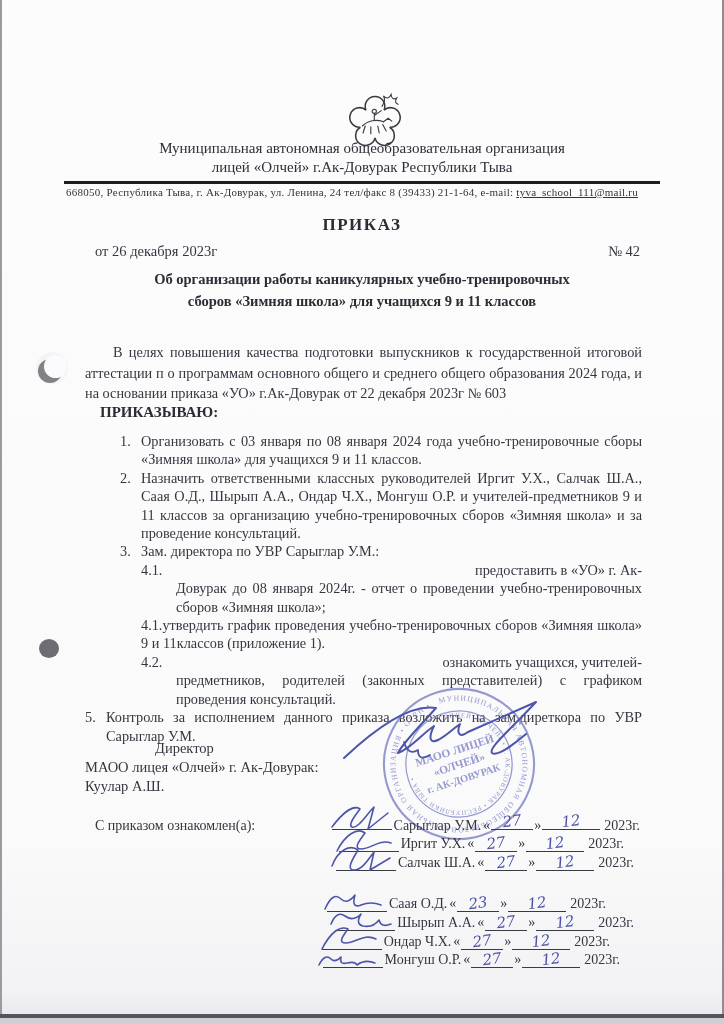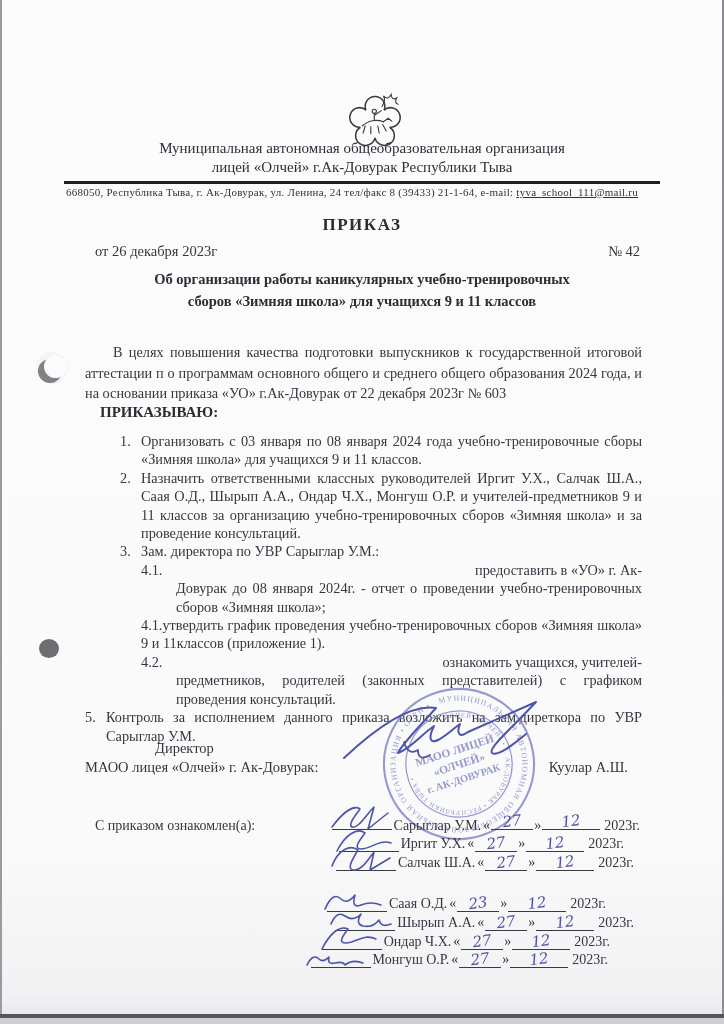--- a/index.html
+++ b/index.html
@@ -41,35 +41,35 @@
   .subs{margin-left:21px;}
   .subrow{display:flex;justify-content:space-between;}
   .subrest{margin-left:35px;text-align:justify;}
   .subpar{text-align:justify;}
   .item-out{margin-left:-35px;}
   .item-out .num{width:21px;}
 
   
   .director{position:absolute;left:85px;top:739px;width:557px;font-size:14.5px;line-height:19px;}
   .director .d1{margin-left:70px;}
-  .director .drow{display:flex;justify-content:space-between;}
+  .director .drow{display:flex;justify-content:space-between;flex-direction:column;}
   .director .dname{margin-right:14px;}
 
   .stamp{position:absolute;left:381px;top:686px;width:156px;height:156px;opacity:.8;z-index:2;pointer-events:none;}
   .dir-sig{position:absolute;left:338px;top:686px;width:216px;height:96px;z-index:3;pointer-events:none;}
 
   .ack{position:absolute;left:95px;top:787px;width:545px;font-size:14px;z-index:3;}
   .ack-row{display:flex;justify-content:flex-end;align-items:flex-end;height:18.6px;white-space:nowrap;}
   .ack-row.first{justify-content:space-between;margin-top:28px;}
   .ack-row:nth-child(2){margin-right:16px;}
   .ack-row:nth-child(3){margin-right:6px;}
   .ack-row:nth-child(4){margin-right:34px;margin-top:23px;}
   .ack-row:nth-child(5){margin-right:6px;}
   .ack-row:nth-child(6){margin-right:30px;}
-  .ack-row:nth-child(7){margin-right:32px;}
+  .ack-row:nth-child(7){margin-right:20px;}
   .sigwrap{position:relative;display:inline-block;width:60px;height:16px;border-bottom:1px solid #3a3a44;margin-right:2px;}
   .sigwrap svg{position:absolute;left:-8px;bottom:-4px;overflow:visible;}
   .uline{position:relative;display:inline-block;border-bottom:1px solid #3a3a44;height:15px;text-align:center;}
   .uline.day{width:42px;}
   .uline.month{width:58px;}
   .hand{position:absolute;left:0;right:0;bottom:-1px;color:#4b52a6;font-style:italic;font-size:15px;transform:rotate(-7deg);font-family:"DejaVu Serif",serif;}
   .yr{margin-left:4px;}
   .q{margin:0 1px;}
   .ack-name{margin-right:1px;}
 

